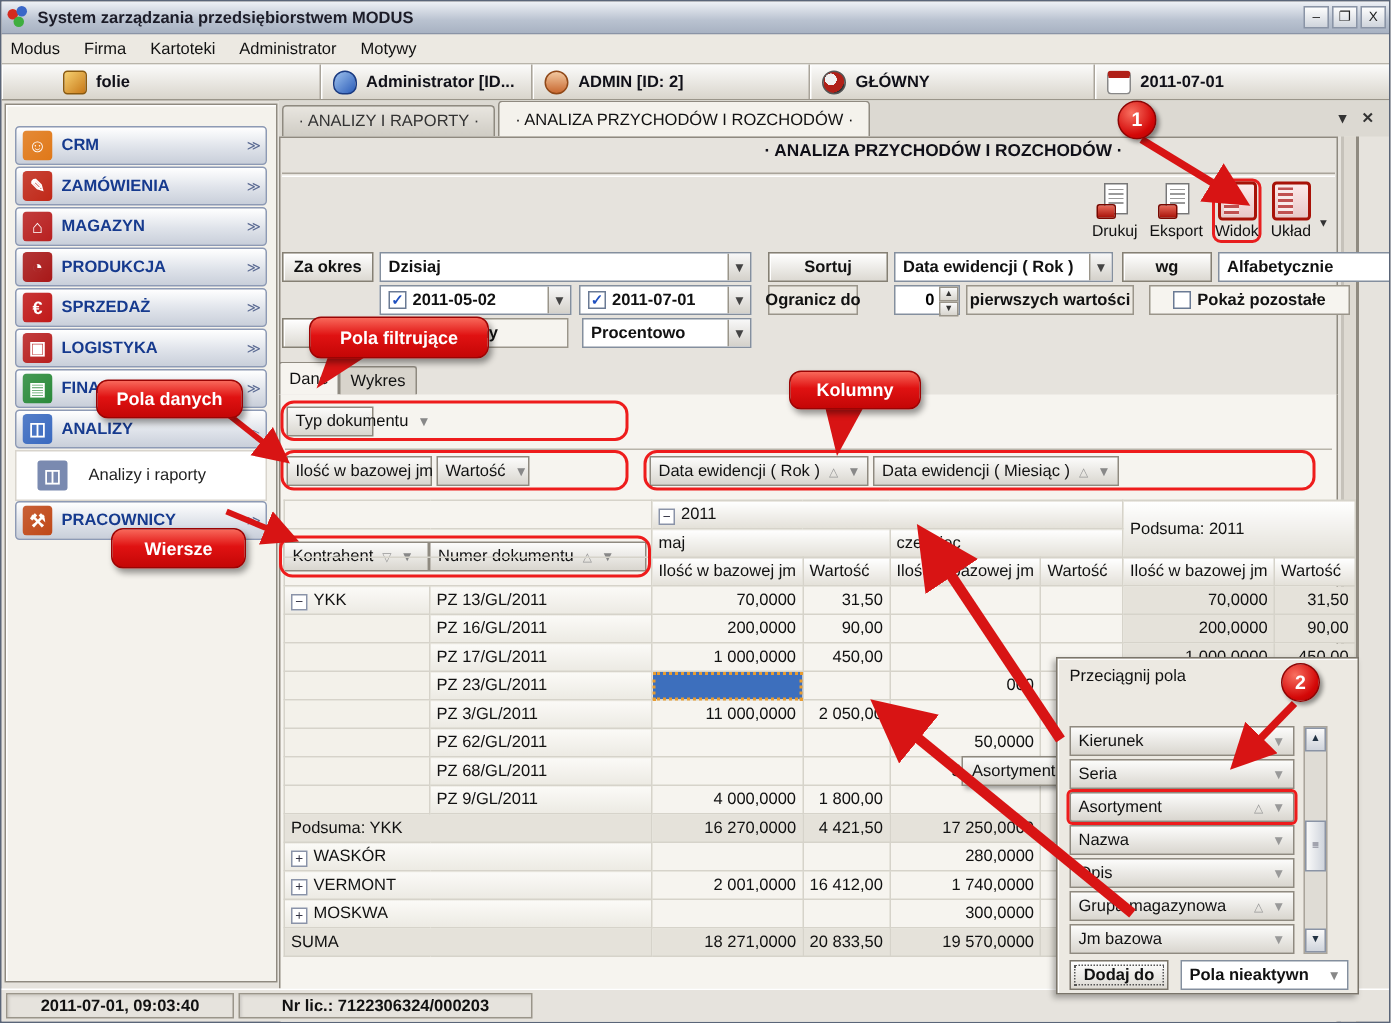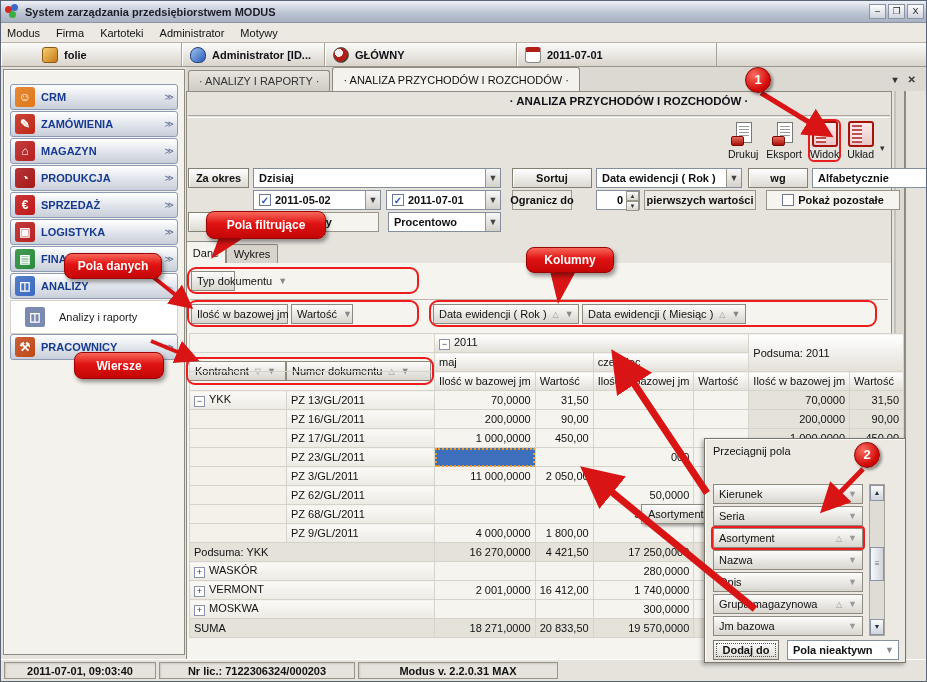--- a/index.html
+++ b/index.html
@@ -150,27 +150,31 @@
 
 <div id="menubar">
     <span>Modus</span>
     <span>Firma</span>
     <span>Kartoteki</span>
     <span>Administrator</span>
     <span>Motywy</span>
   </div>
 
 <div id="toolbar">
-    <div class="tbseg" style="width: 181px; padding-left: 41px;">
+    <div class="tbseg" style="width: 215px; padding-left: 41px;">
       <span class="tbico ico-home"></span>
       <span>folie</span>
     </div>
     <div class="tbseg" style="width: 143px;">
       <span class="tbico ico-shield"></span>
       <span>Administrator [ID...</span>
+    </div>
+    <div class="tbseg" style="width: 187px;">
+      <span class="tbico ico-user"></span>
+      <span>ADMIN [ID: 2]</span>
     </div>
     <div class="tbseg" style="width: 192px;">
       <span class="tbico ico-globe"></span>
       <span>GŁÓWNY</span>
     </div>
     <div class="tbseg" style="width: 200px;">
       <span class="tbico ico-cal"></span>
       <span>2011-07-01</span>
     </div>
   </div>
@@ -311,21 +315,21 @@
       <span>Procentowo</span>
       <span class="dd">▼</span>
     </div>
 
   <div class="vtab inactive" style="left:40px;width:52px;">Wykres</div>
   <div class="vtab active" style="left:0px;width:40px;">Dane</div>
 
   <div id="pivot"></div>
   <div class="sep-line"></div>
 
-  <div class="pfield" style="left:5px;top:204px;width:44px;">
+  <div class="pfield" style="left:5px;top:204px;width:58px;">
       <span>Typ dokumentu</span>
       <span class="dd">▼</span>
     </div>
   <div class="pfield" style="left:5px;top:237px;width:97px;">
       <span>Ilość w bazowej jm</span>
       <span class="dd">▼</span>
     </div>
   <div class="pfield" style="left:105px;top:237px;width:62px;">
       <span>Wartość</span>
       <span class="dd">▼</span>
@@ -518,21 +522,20 @@
   <div id="dragbox">
       <span>Asortyment</span>
       <span class="srt">△</span>
       <span class="dd">▼</span>
     </div>
 </div>
 
 <div id="statusbar">
     <div class="sseg" style="width: 152px;">2011-07-01, 09:03:40</div>
     <div class="sseg" style="width: 196px;">Nr lic.: 7122306324/000203</div>
-    <div class="sseg" style="width: 200px;">Modus v. 2.2.0.31 MAX</div>
   </div>
 
 <div id="custpanel">
   <div class="plabel">Przeciągnij pola</div>
   <div id="field-list">
       <div class="fitem" style="top: 45px;">
         <span>Kierunek</span>
         <span class="dd">▼</span>
       </div>
       <div class="fitem" style="top: 67px;">

